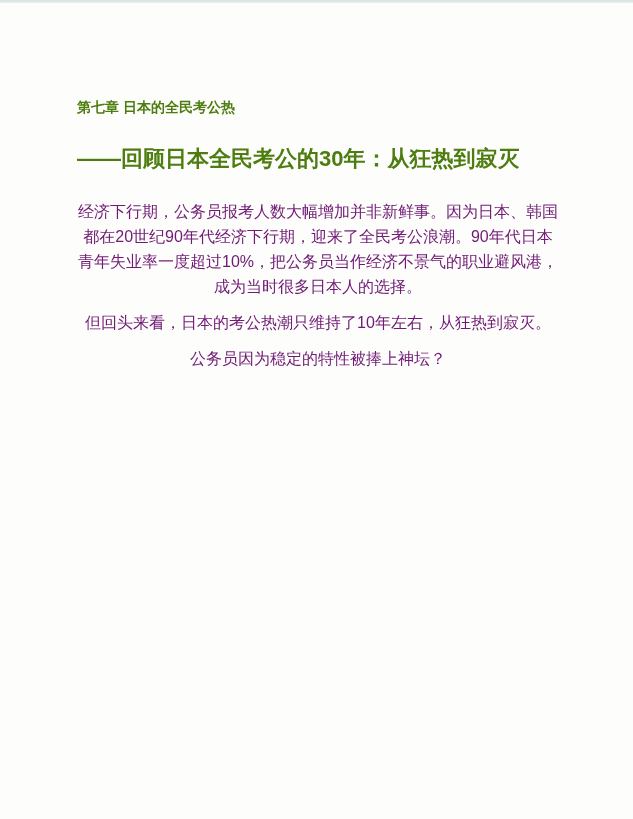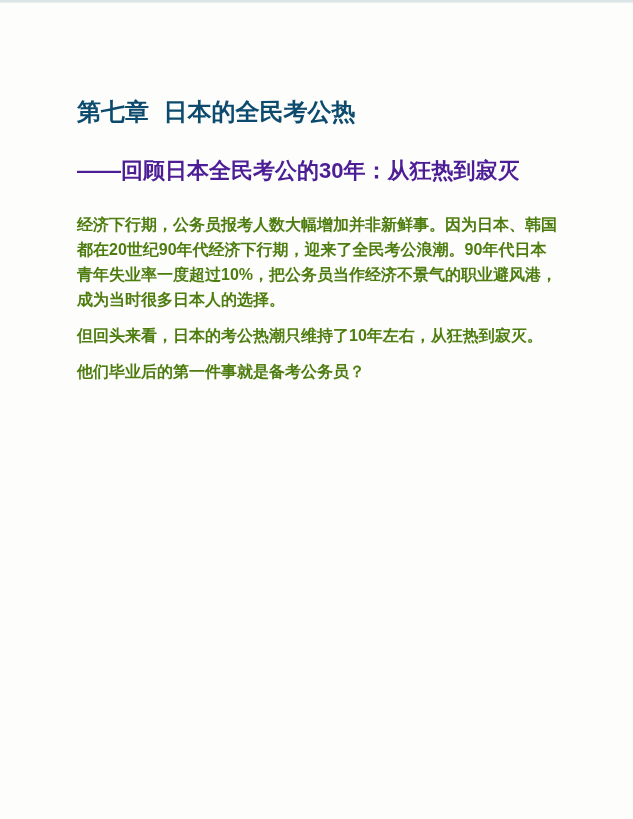--- a/index.html
+++ b/index.html
@@ -25,51 +25,49 @@
       height: 3px;
       background: linear-gradient(to bottom, #d6e2e3, #e9f0ef);
     }
     .content {
       box-sizing: border-box;
       padding: 99px 74px 0 77px;
       width: 633px;
     }
     h1.chapter-title {
       margin: 0 0 28px 0;
-      font-size: 24px;
+      font-size: 14px;
       line-height: 1.25;
       font-weight: bold;
-      color: #0c4a6e;
+      color: #4d7c0f;
       letter-spacing: 0;
-      font-family: Liberation Mono, monospace;
     }
     h2.chapter-subtitle {
       margin: 0 0 27px 0;
       font-size: 22px;
       line-height: 1.25;
       font-weight: bold;
-      color: #4c1d95;
+      color: #4d7c0f;
     }
     .article-body p {
       margin: 0 0 11px 0;
       font-size: 16px;
       line-height: 25px;
-      color: #4d7c0f;
-      text-align: left;
+      color: #701a75;
+      text-align: center;
       word-break: normal;
-      font-weight: bold;
     }
   </style>
 </head>
 <body>
 
 <div class="page">
   <div class="top-edge"></div>
   <div class="content">
     <h1 class="chapter-title">第七章 日本的全民考公热</h1>
     <h2 class="chapter-subtitle">——回顾日本全民考公的30年：从狂热到寂灭</h2>
     <div class="article-body">
       <p>经济下行期，公务员报考人数大幅增加并非新鲜事。因为日本、韩国都在20世纪90年代经济下行期，迎来了全民考公浪潮。90年代日本青年失业率一度超过10%，把公务员当作经济不景气的职业避风港，成为当时很多日本人的选择。</p>
       <p>但回头来看，日本的考公热潮只维持了10年左右，从狂热到寂灭。</p>
-      <p>他们毕业后的第一件事就是备考公务员？</p>
+      <p>公务员因为稳定的特性被捧上神坛？</p>
     </div>
   </div>
 </div>
 
 </body></html>

